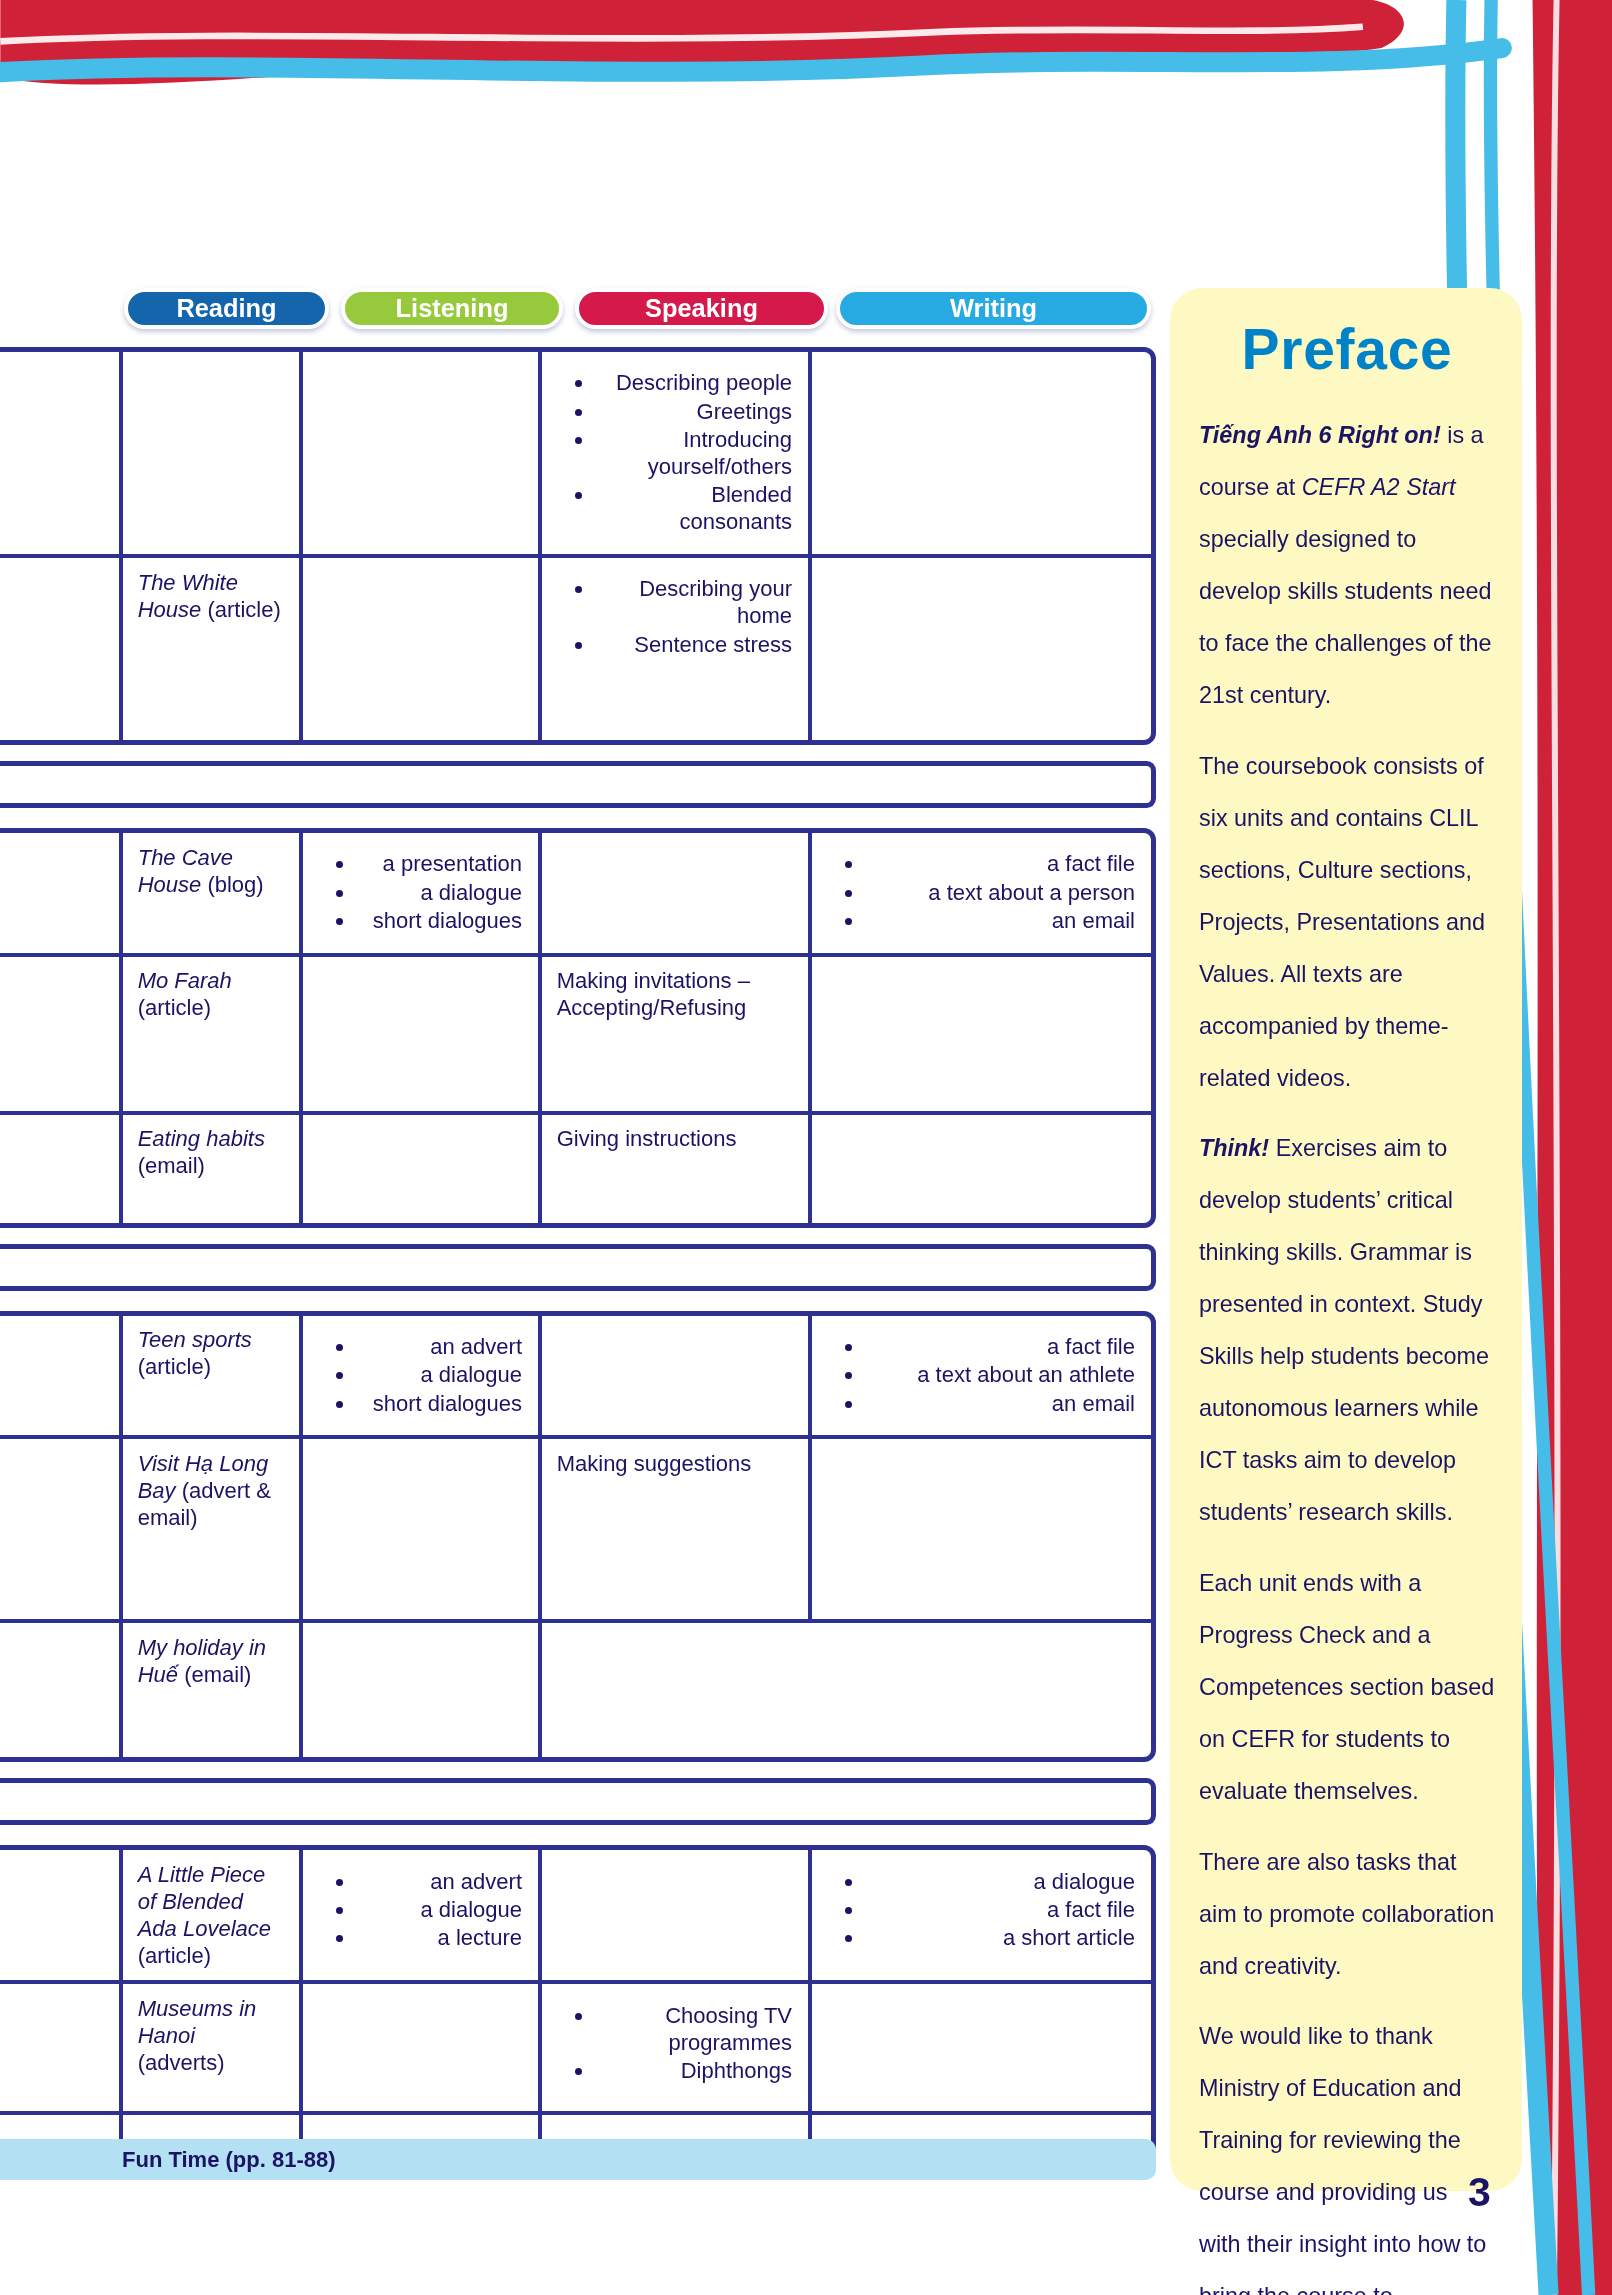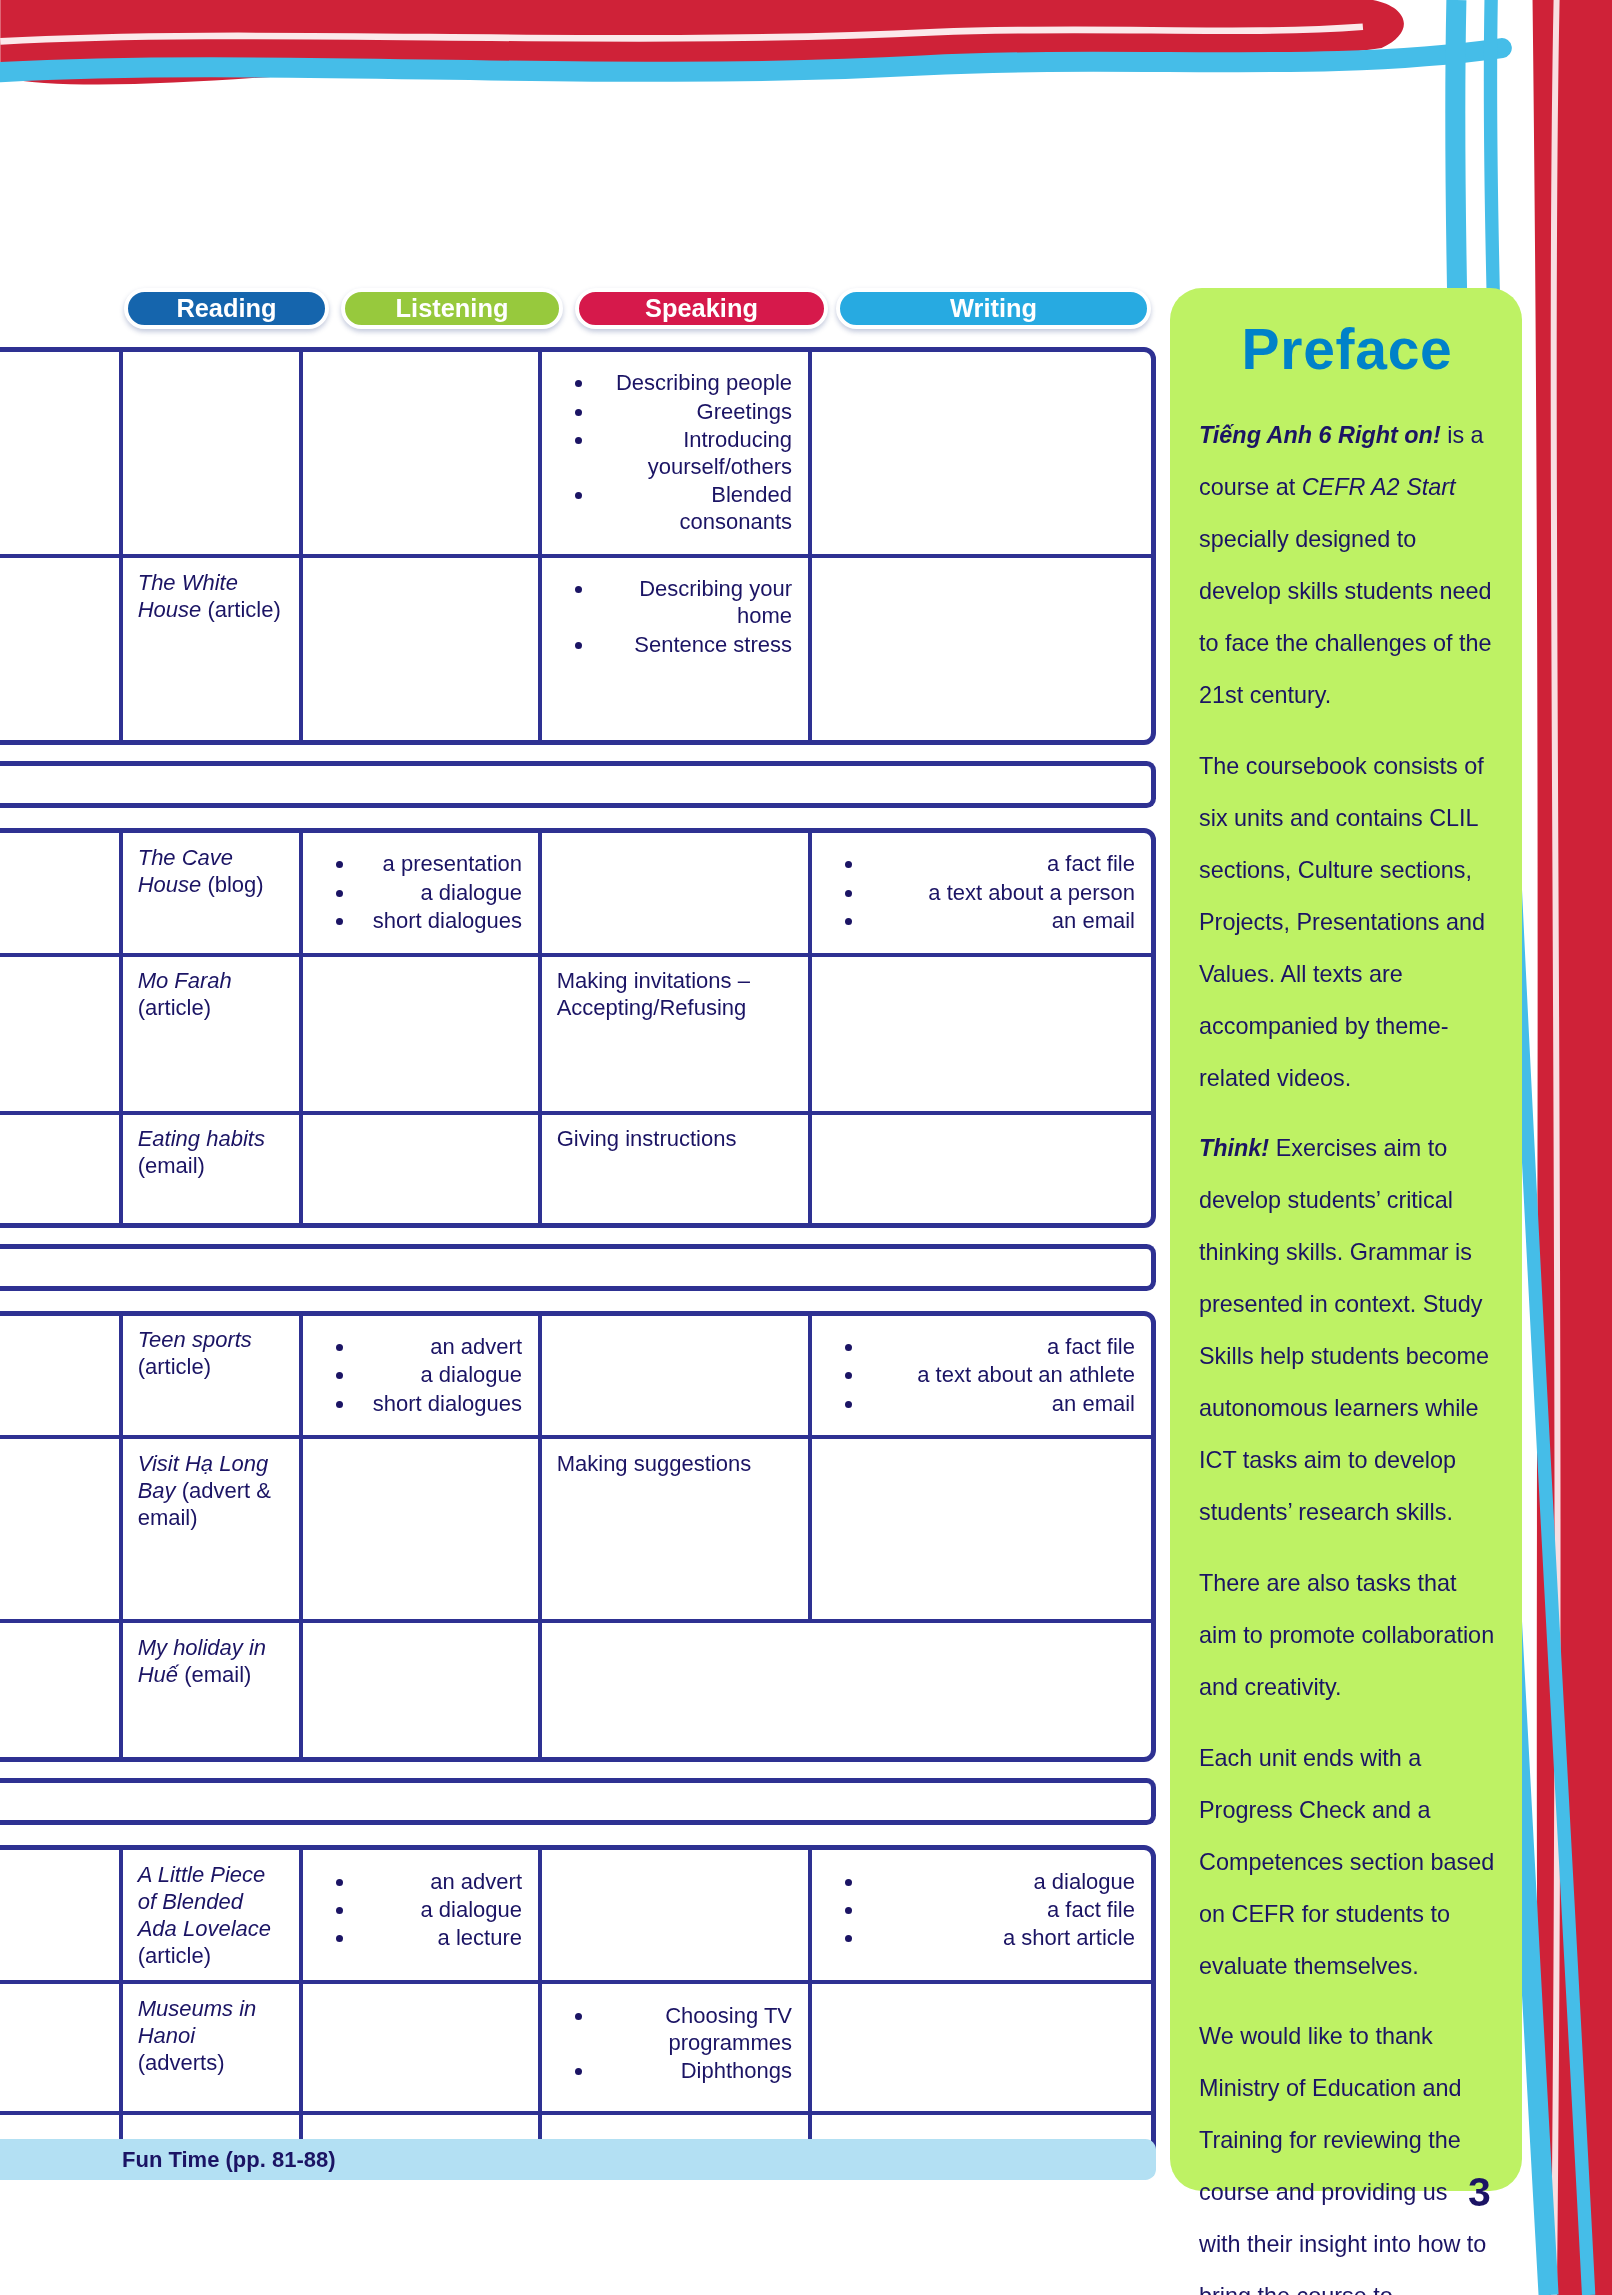--- a/index.html
+++ b/index.html
@@ -46,21 +46,21 @@
 
   
   .funtime{
     position:absolute;left:0;top:2107px;width:1156px;height:41px;background:#b3e0f3;
     border-radius:0 10.7px 10.7px 0;display:flex;align-items:center;z-index:2;margin-top:32px;
   }
   .funtime span{font-weight:bold;font-size:22px;padding-left:122px;color:#1b1464;}
 
   
   .preface{
-    position:absolute;left:1170px;top:288px;width:352px;height:1903px;background:#bef264;
+    position:absolute;left:1170px;top:288px;width:352px;height:1903px;background:#fef9c3;
     border-radius:32px;z-index:2;box-sizing:border-box;padding:28px 27px 0 29px;
   }
   .preface h1{
     margin:0 0 27px 0;text-align:center;color:#0082c9;font-size:57px;font-weight:800;letter-spacing:0.7px;
   }
   .preface-body p{margin:0 0 18.7px 0;font-size:23.4px;line-height:52px;color:#1b1464;}
   .bi{font-weight:bold;font-style:italic;}
   .i{font-style:italic;}
 
   .pagenum{
@@ -237,22 +237,22 @@
   <div class="funtime">
     <span>Fun Time (pp. 81-88)</span>
   </div>
 
   <div class="preface">
     <h1>Preface</h1>
     <div class="preface-body">
         <p><span class="bi">Tiếng Anh 6 Right on!</span><span> is a course at </span><span class="i">CEFR A2 Start</span><span> specially designed to develop skills students need to face the challenges of the 21st century.</span></p>
         <p><span>The coursebook consists of six units and contains CLIL sections, Culture sections, Projects, Presentations and Values. All texts are accompanied by theme-related videos.</span></p>
         <p><span class="bi">Think!</span><span> Exercises aim to develop students’ critical thinking skills. Grammar is presented in context. Study Skills help students become autonomous learners while ICT tasks aim to develop students’ research skills.</span></p>
+        <p><span>Each unit ends with a Progress Check and a Competences section based on CEFR for students to evaluate themselves.</span></p>
         <p><span>There are also tasks that aim to promote collaboration and creativity.</span></p>
-        <p><span>Each unit ends with a Progress Check and a Competences section based on CEFR for students to evaluate themselves.</span></p>
         <p><span>We would like to thank Ministry of Education and Training for reviewing the course and providing us with their insight into how to bring the course to perfection.</span></p>
       </div>
   </div>
 
   <div class="pagenum">3</div>
 
 </div>
 
 
 </body></html>

